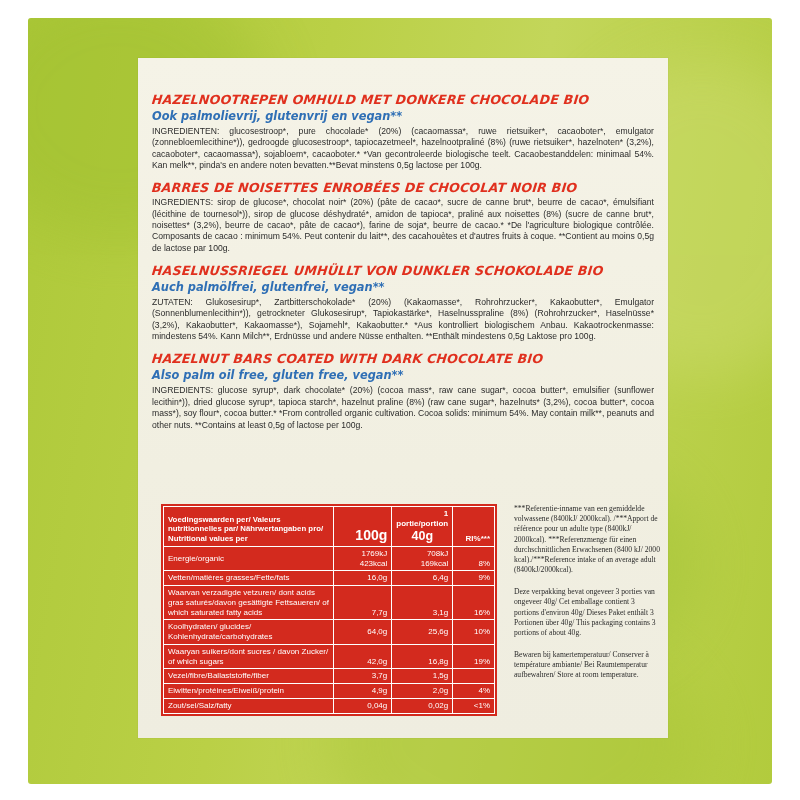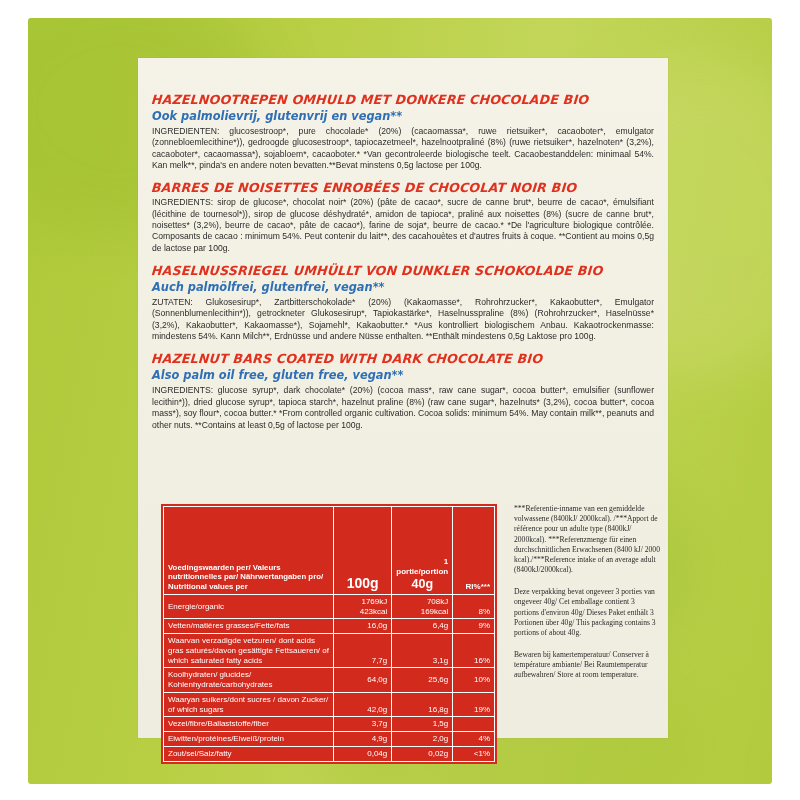--- a/index.html
+++ b/index.html
@@ -153,25 +153,25 @@
       <p class="lang-sub">Also palm oil free, gluten free, vegan**</p>
       <p class="ing">INGREDIENTS: glucose syrup*, dark chocolate* (20%) (cocoa mass*, raw cane sugar*, cocoa butter*, emulsifier (sunflower lecithin*)), dried glucose syrup*, tapioca starch*, hazelnut praline (8%) (raw cane sugar*, hazelnuts* (3,2%), cocoa butter*, cocoa mass*), soy flour*, cocoa butter.* *From controlled organic cultivation. Cocoa solids: minimum 54%. May contain milk**, peanuts and other nuts. **Contains at least 0,5g of lactose per 100g.</p>
     </div>
   </div>
 
   <div id="nutrition">
     <table class="nut">
       <tbody>
           <tr class="head">
         <td class="lbl"><span class="headlbl">Voedingswaarden per/ Valeurs nutritionnelles par/ Nährwertangaben pro/ Nutritional values per</span></td>
-        <td class="num" style="text-align:center;vertical-align:bottom;">
+        <td class="num" style="vertical-align:bottom;">
           <span class="big100">100g</span>
         </td>
         <td class="num" style="text-align:center;vertical-align:bottom;">
-          <div class="portion" style="text-align:right;white-space:normal;margin-top:48px;">1 portie/portion</div>
+          <div class="portion" style="text-align:right;white-space:normal;">1 portie/portion</div>
           <span class="big40">40g</span>
         </td>
         <td class="ri" style="vertical-align:bottom;">
           <span>RI%***</span>
         </td>
       </tr>
 
       <tr>
         <td class="lbl">Energie/organic</td>
         <td class="num" style="white-space:pre-line;">1769kJ

